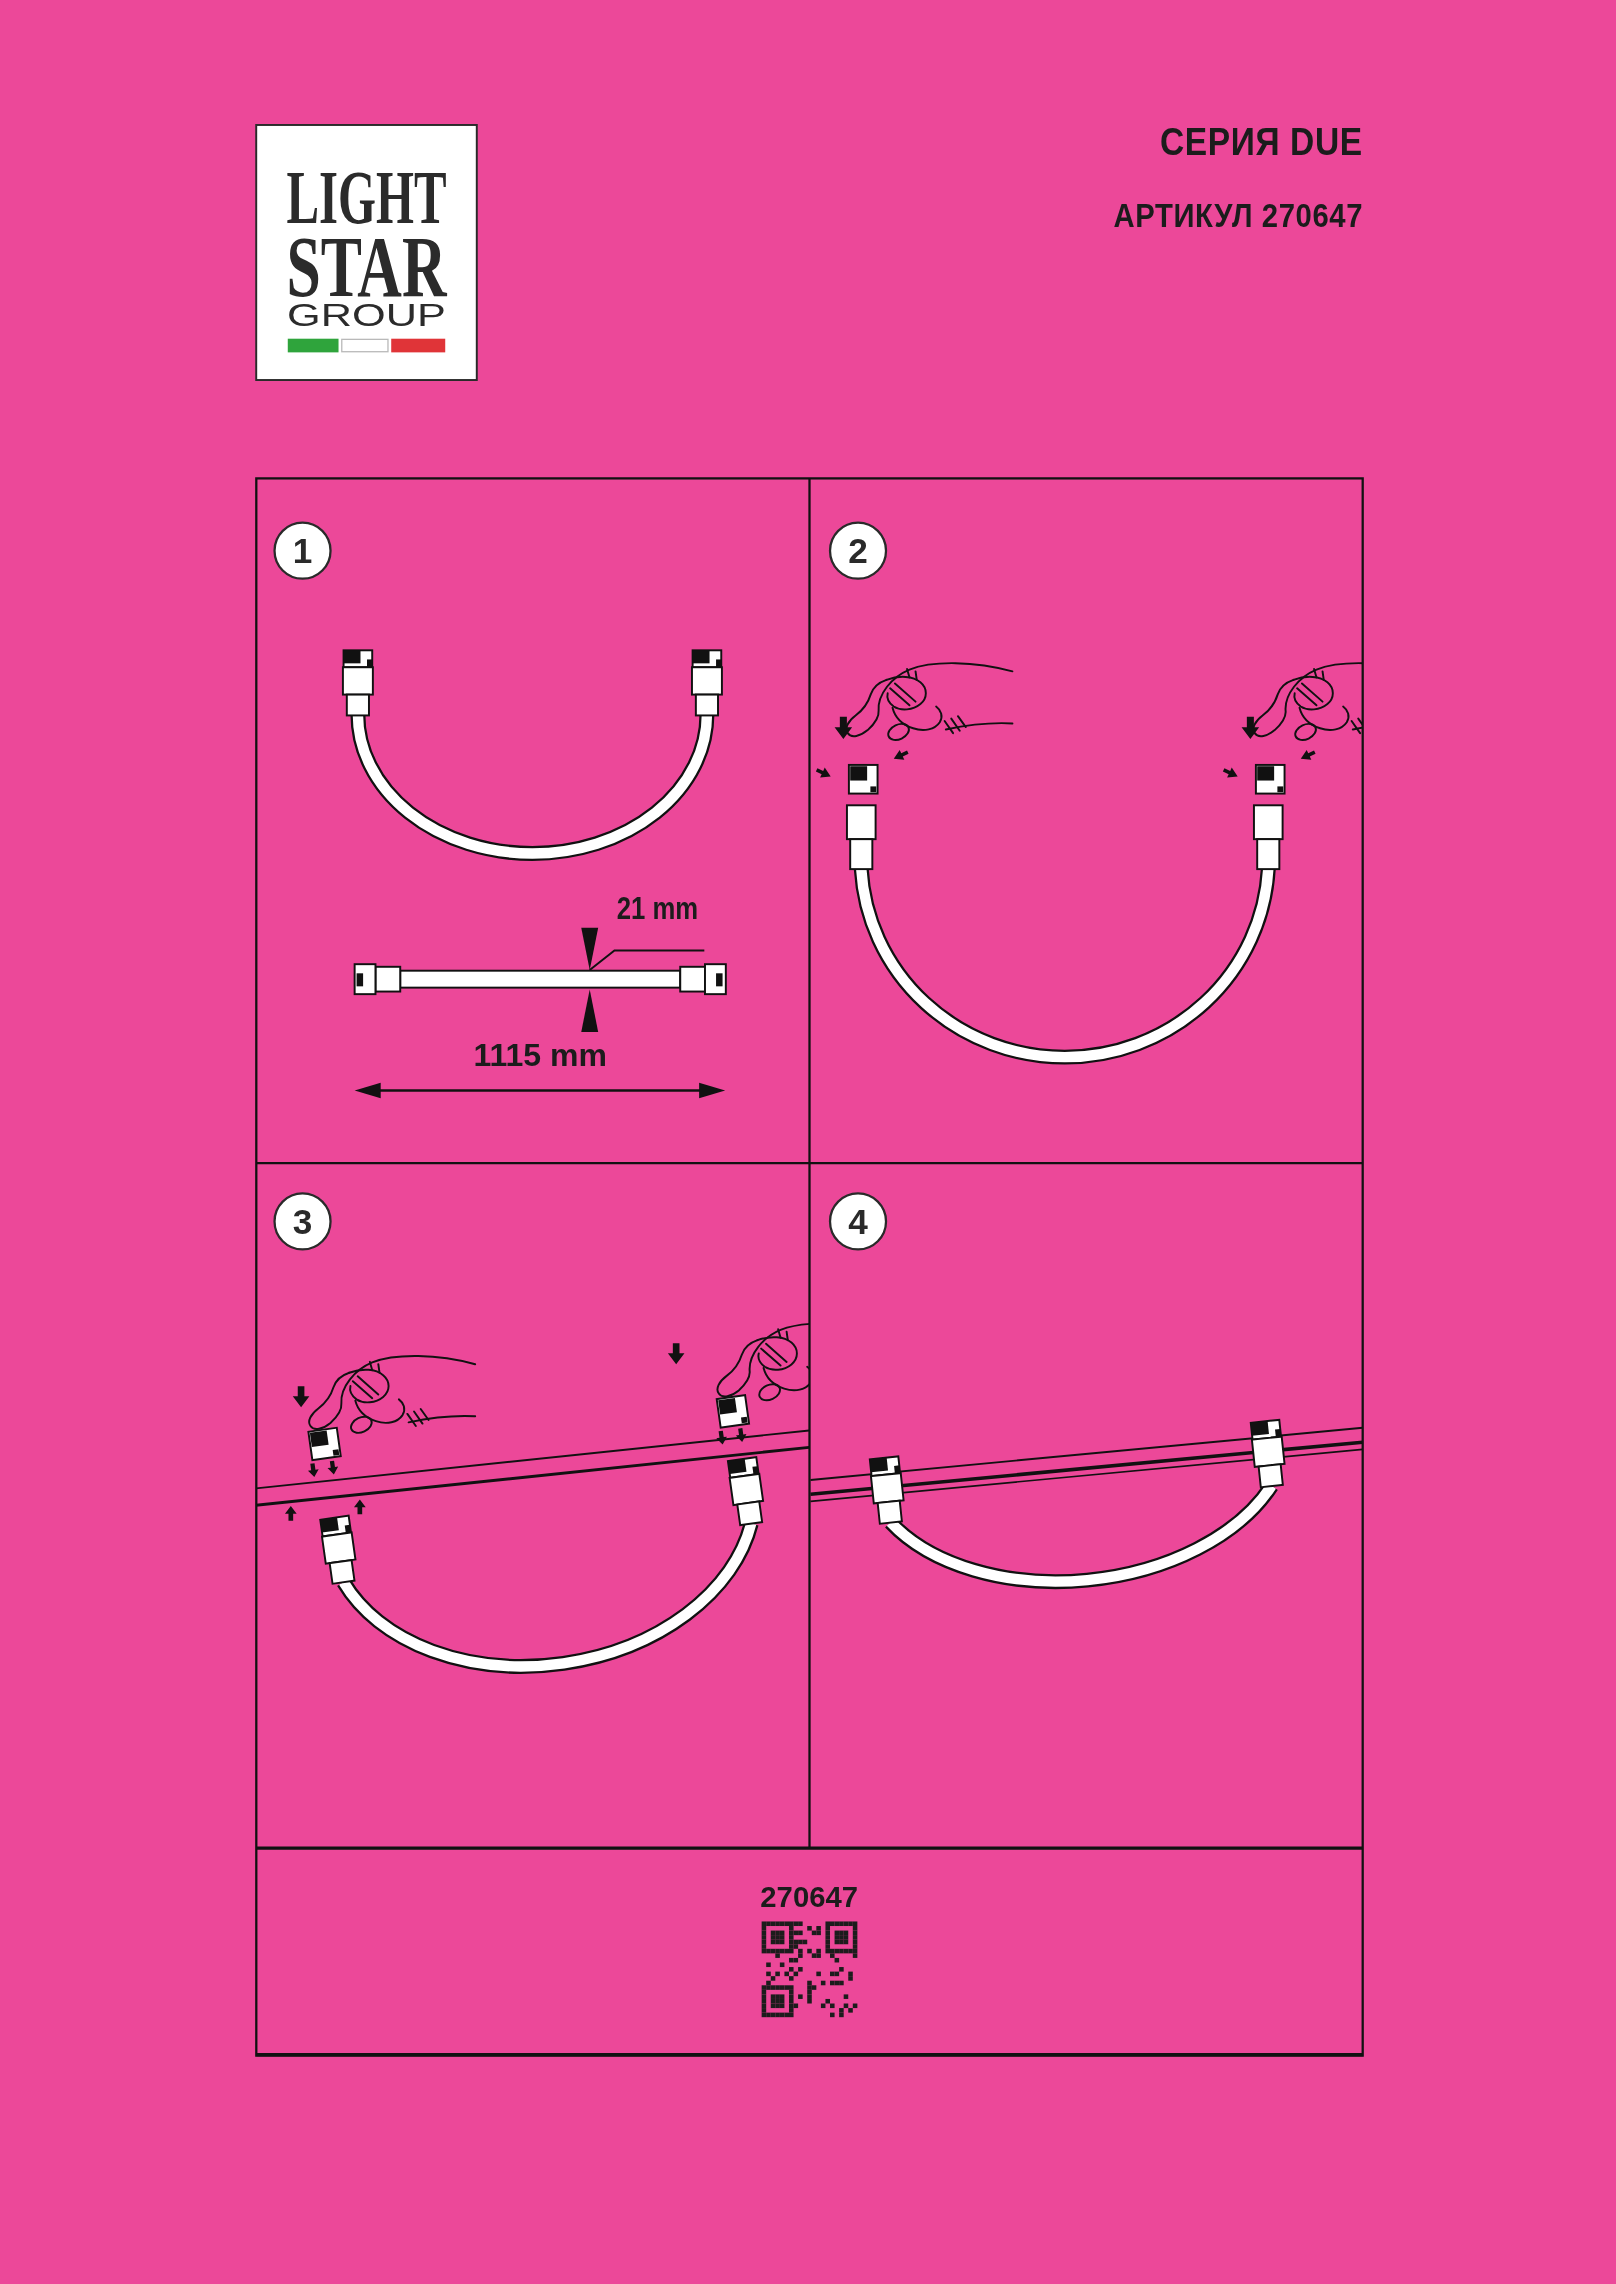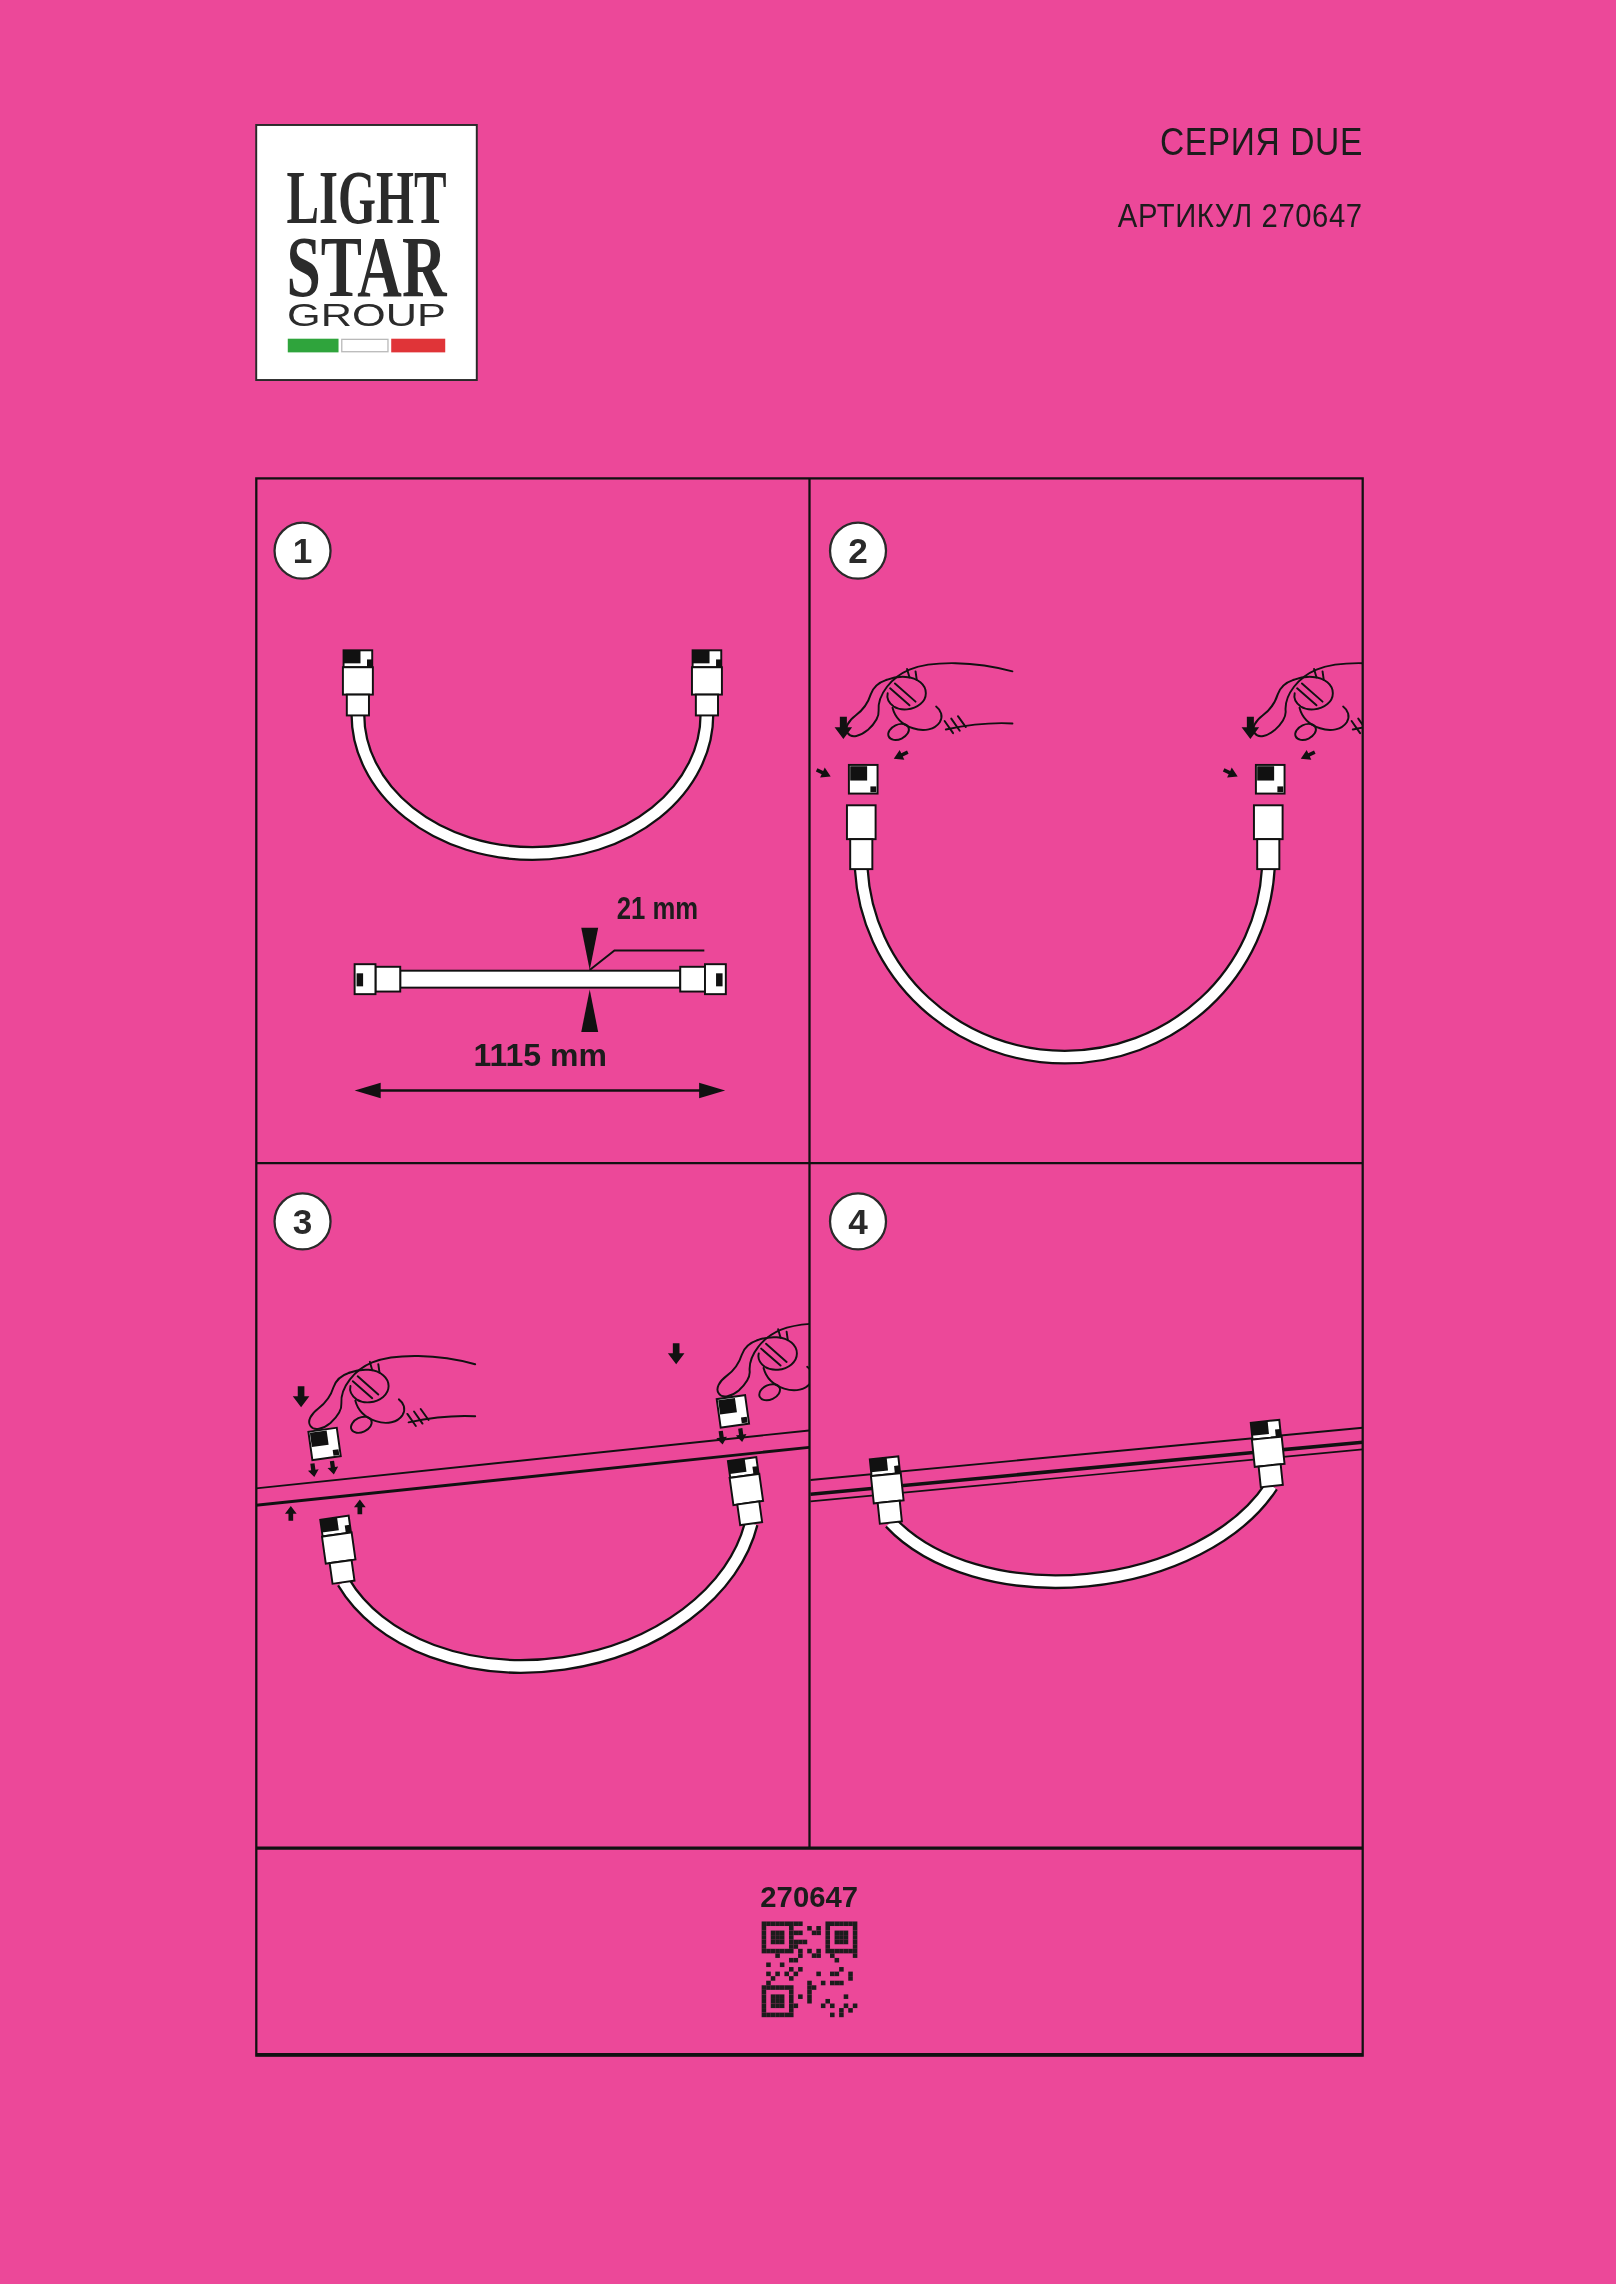--- a/index.html
+++ b/index.html
@@ -1,18 +1,18 @@
 <!DOCTYPE html>
 <html style="font-size:10.4px"><head>
 <meta charset="utf-8">
 <style>
   html,body{margin:0;padding:0;background:#e8e8e8;}
   .page{position:relative;width:1616px;height:2284px;background:#ec4899;
         font-family:"Liberation Sans",sans-serif;color:#1a1a1a;overflow:hidden;margin:0 auto;}
-  .hdr{position:absolute;white-space:nowrap;font-weight:normal;color:#1c1c1c;}
+  .hdr{position:absolute;white-space:nowrap;font-weight:bold;color:#1c1c1c;}
   .hdr .sq{display:inline-block;transform:scaleX(0.86);transform-origin:right center;}
   .hdr-series{top:120px;right:253px;font-size:39px;letter-spacing:0.7px;}
   .hdr-article{top:196px;right:253px;font-size:34px;letter-spacing:0.7px;}
   .hdr-inst1{top:292px;right:250px;font-size:42px;letter-spacing:3.3px;}
   .hdr-inst2{top:348px;right:250px;font-size:42px;letter-spacing:3.3px;}
   .footer-url{position:absolute;top:2130px;left:0;width:100%;text-align:center;
               font-size:49px;font-weight:bold;color:#1c1c1c;}
   .footer-url .sq{display:inline-block;transform:scaleX(0.88);transform-origin:center;}
   svg{position:absolute;}
   .ln{stroke:#111;fill:none;}

